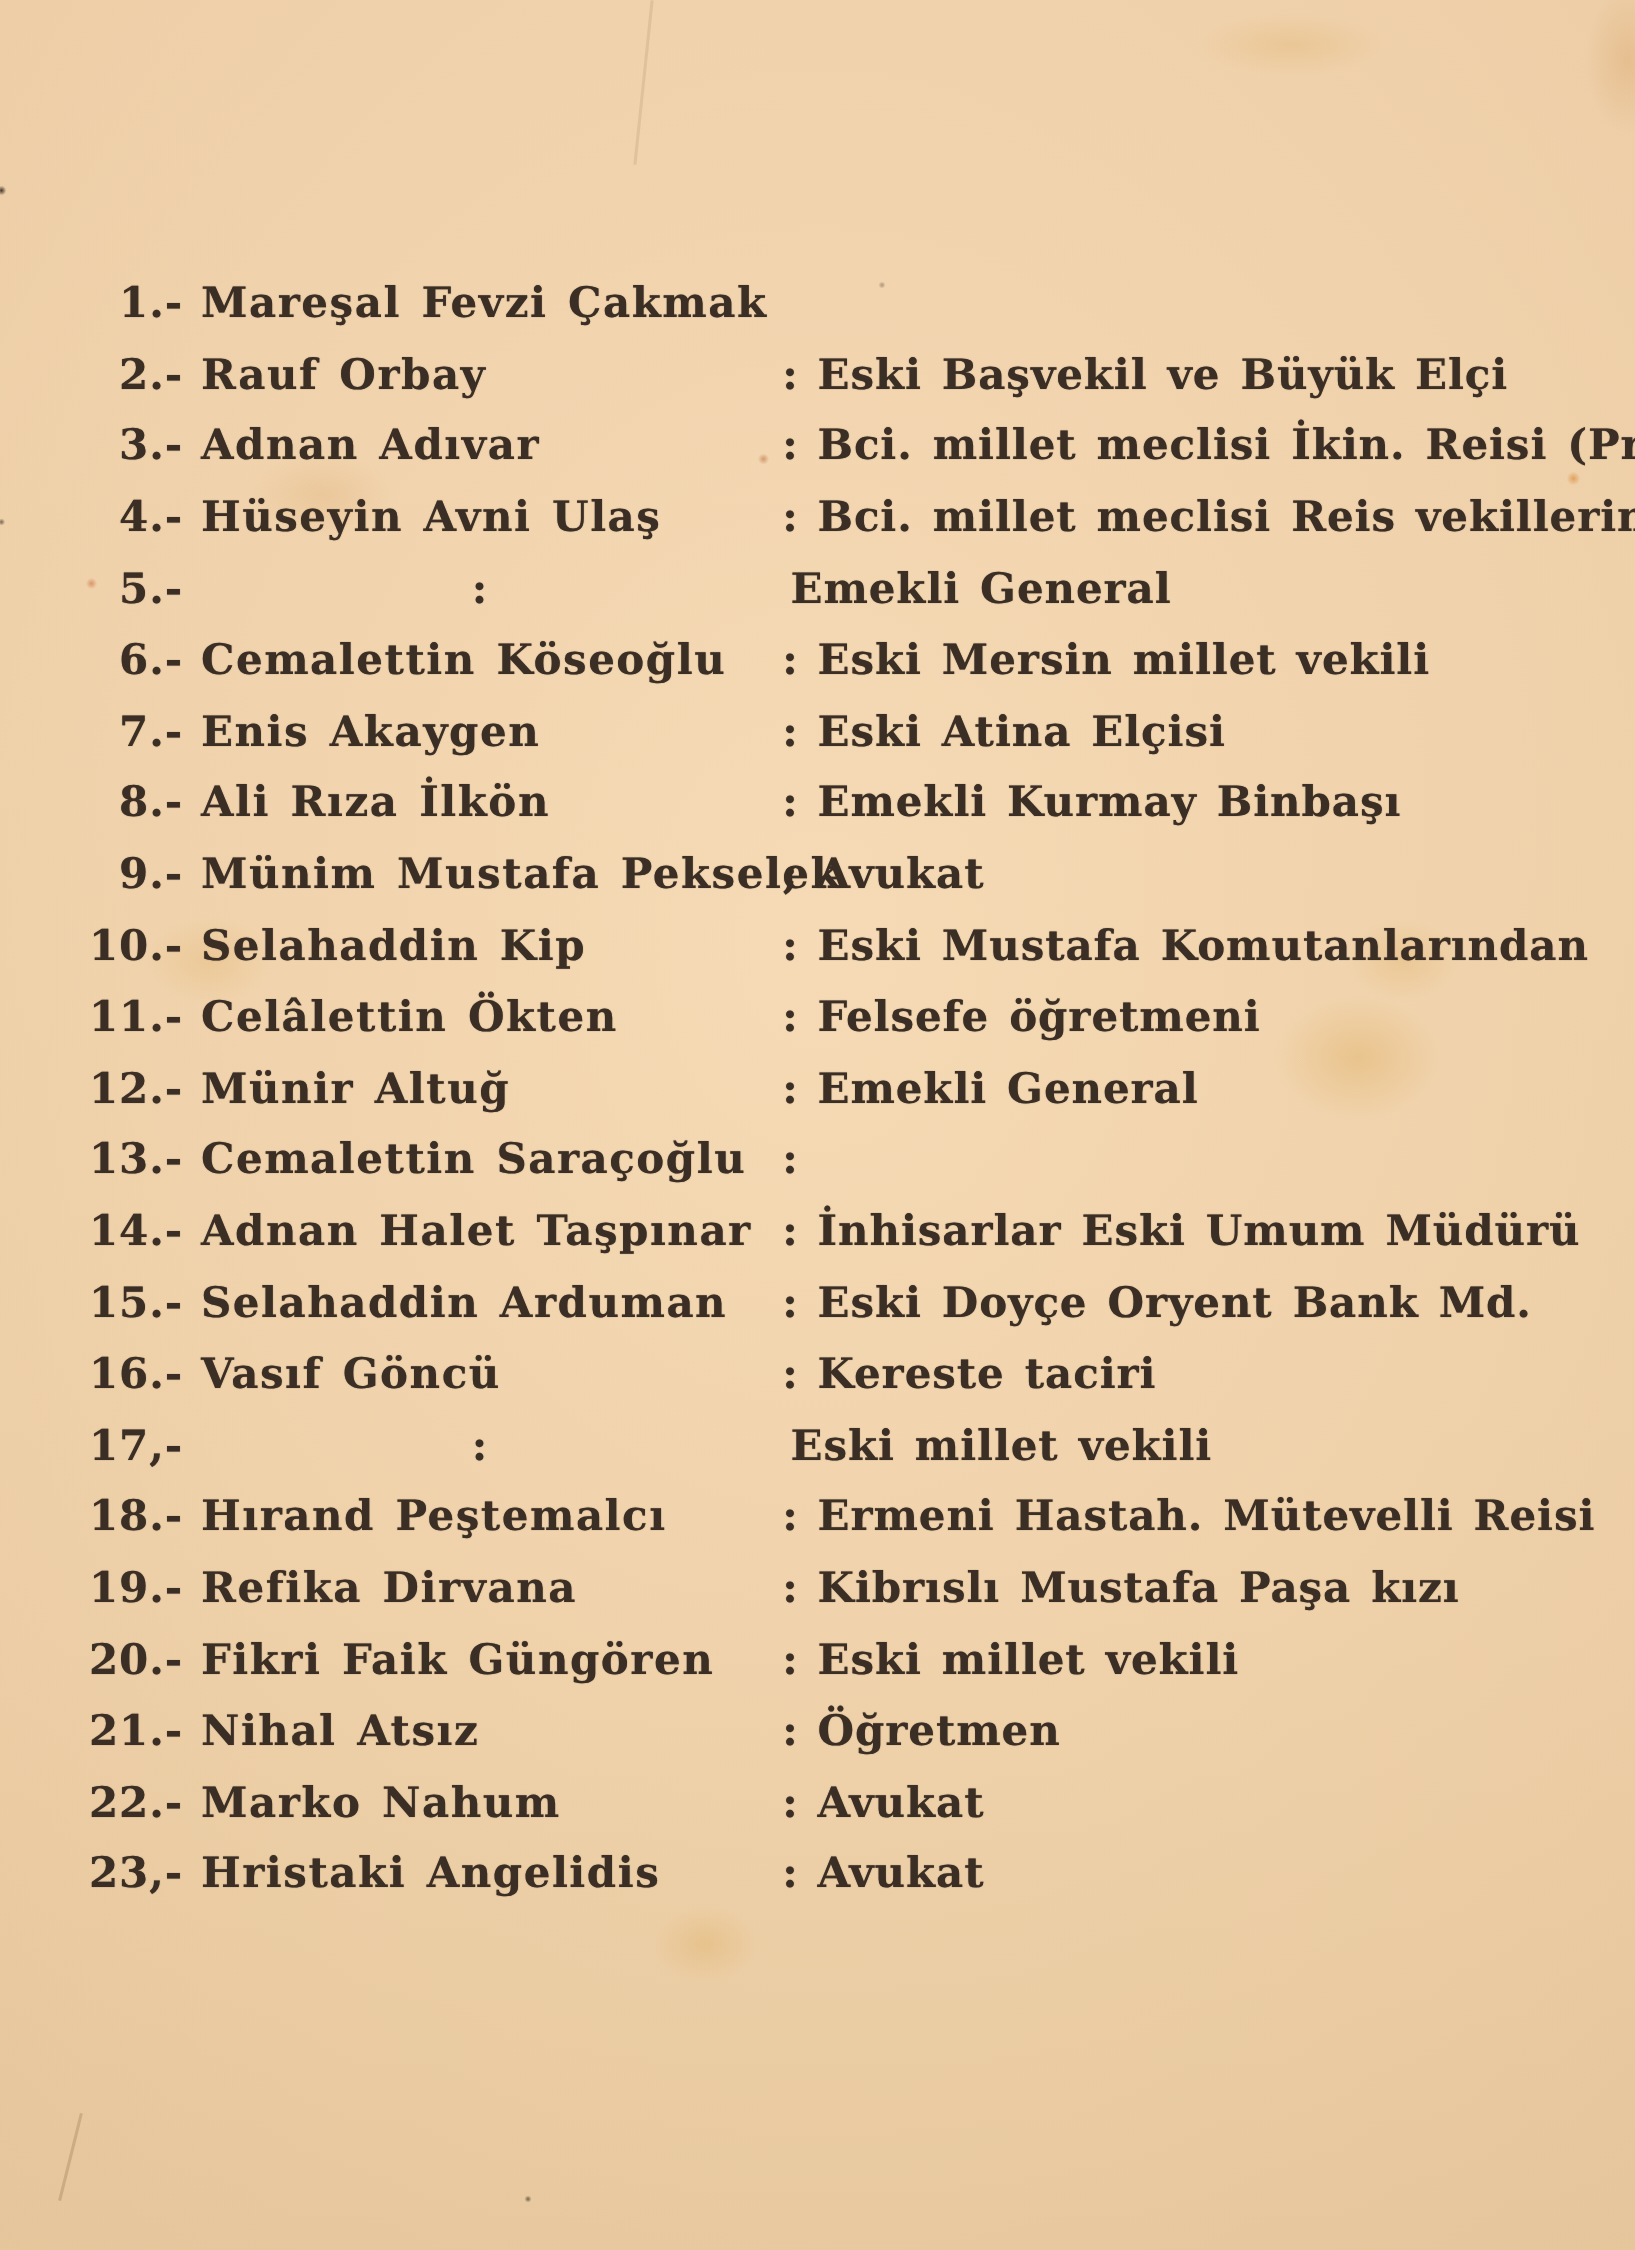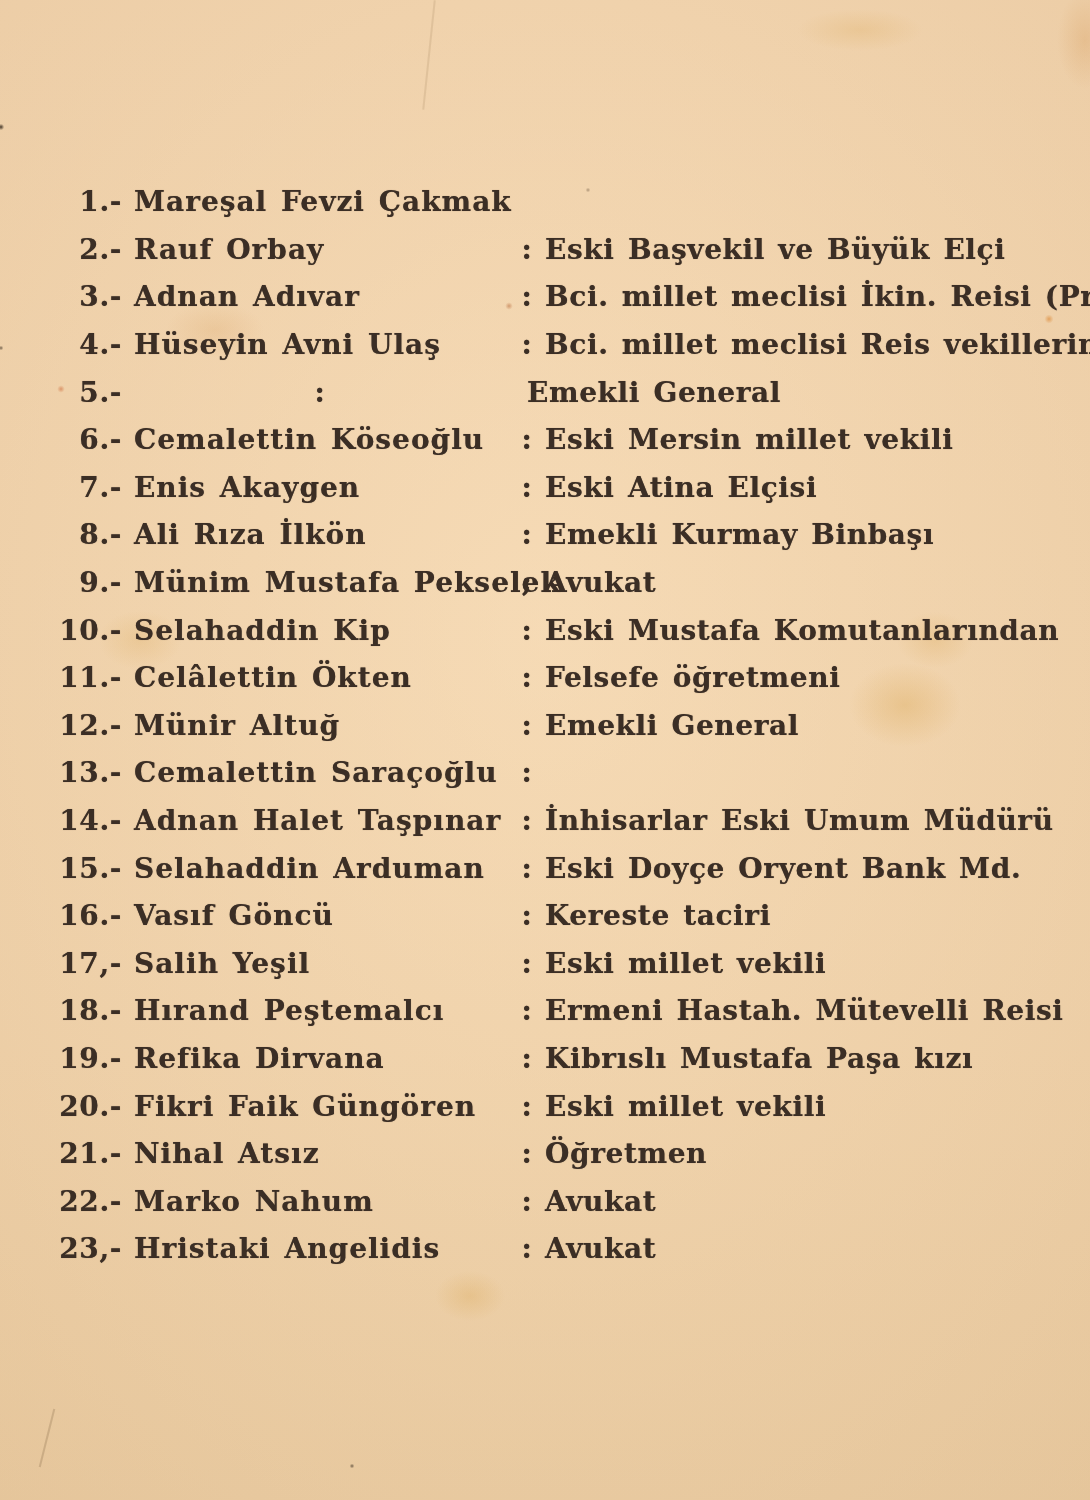--- a/index.html
+++ b/index.html
@@ -192,21 +192,20 @@
 
   <div class="row">
     <span class="num">16.-</span>
     <span class="name">Vasıf Göncü</span>
     <span class="sep">:</span>
     <span class="desc">Kereste taciri</span>
   </div>
 
   <div class="row">
     <span class="num">17,-</span>
-    <span class="name">Salih Yeşil</span>
     <span class="sep">:</span>
     <span class="desc">Eski millet vekili</span>
   </div>
 
   <div class="row">
     <span class="num">18.-</span>
     <span class="name">Hırand Peştemalcı</span>
     <span class="sep">:</span>
     <span class="desc">Ermeni Hastah. Mütevelli Reisi</span>
   </div>

